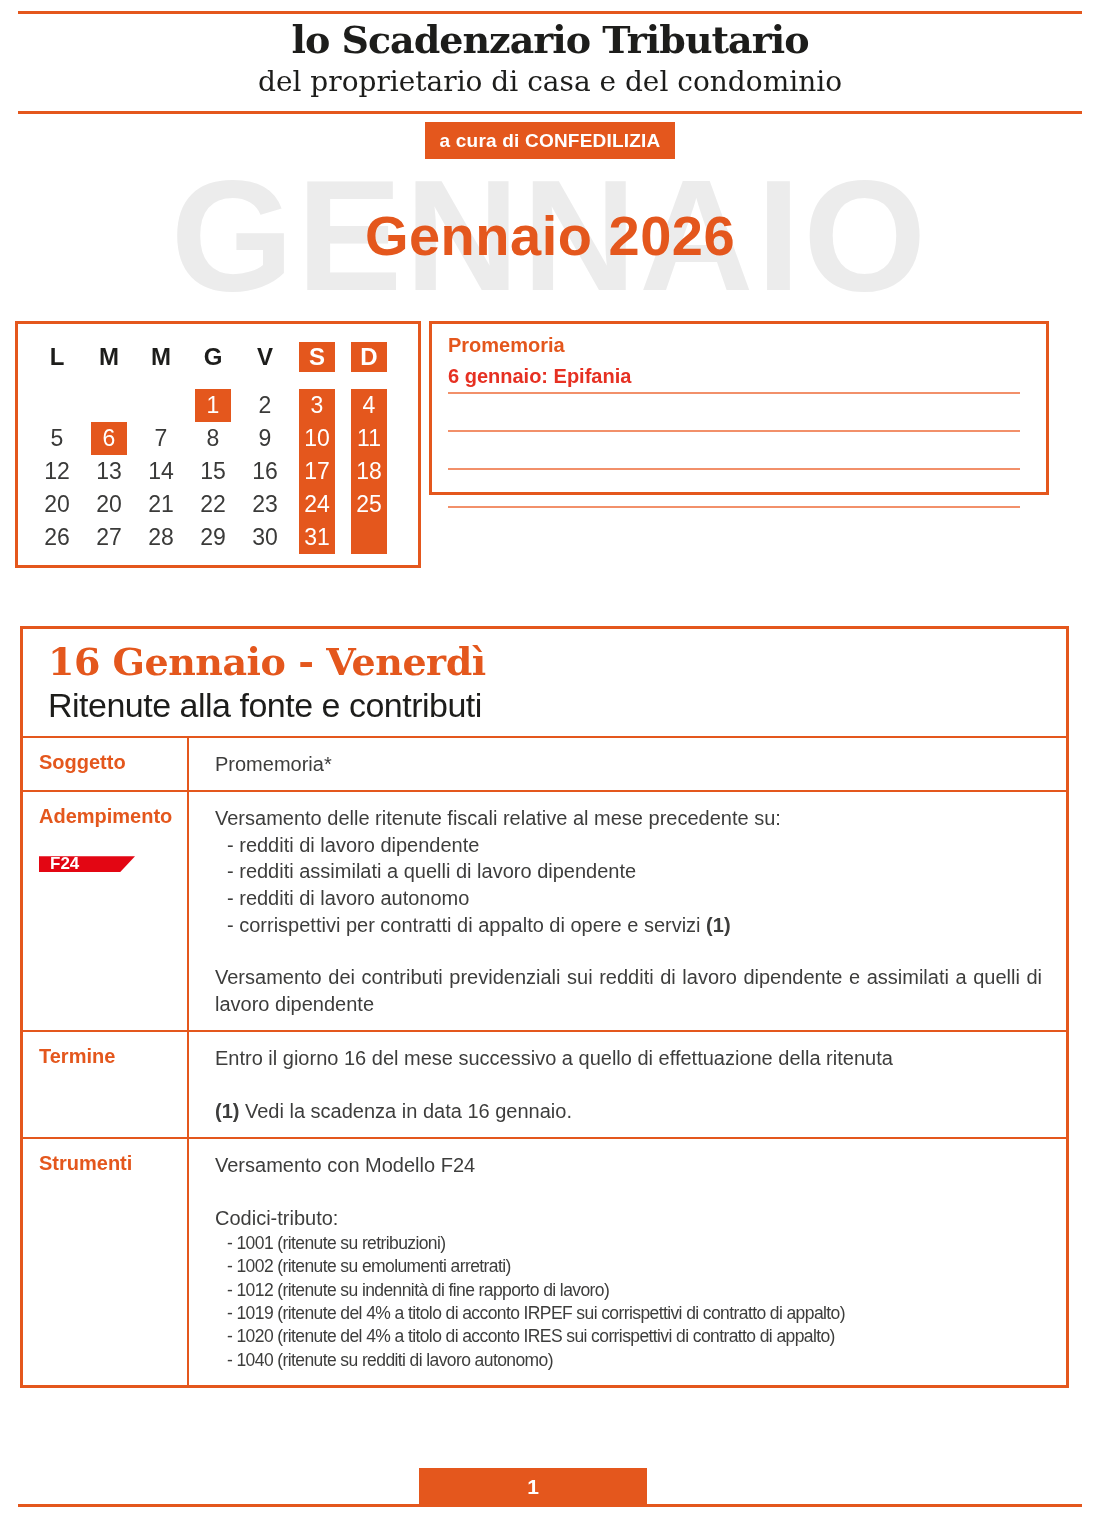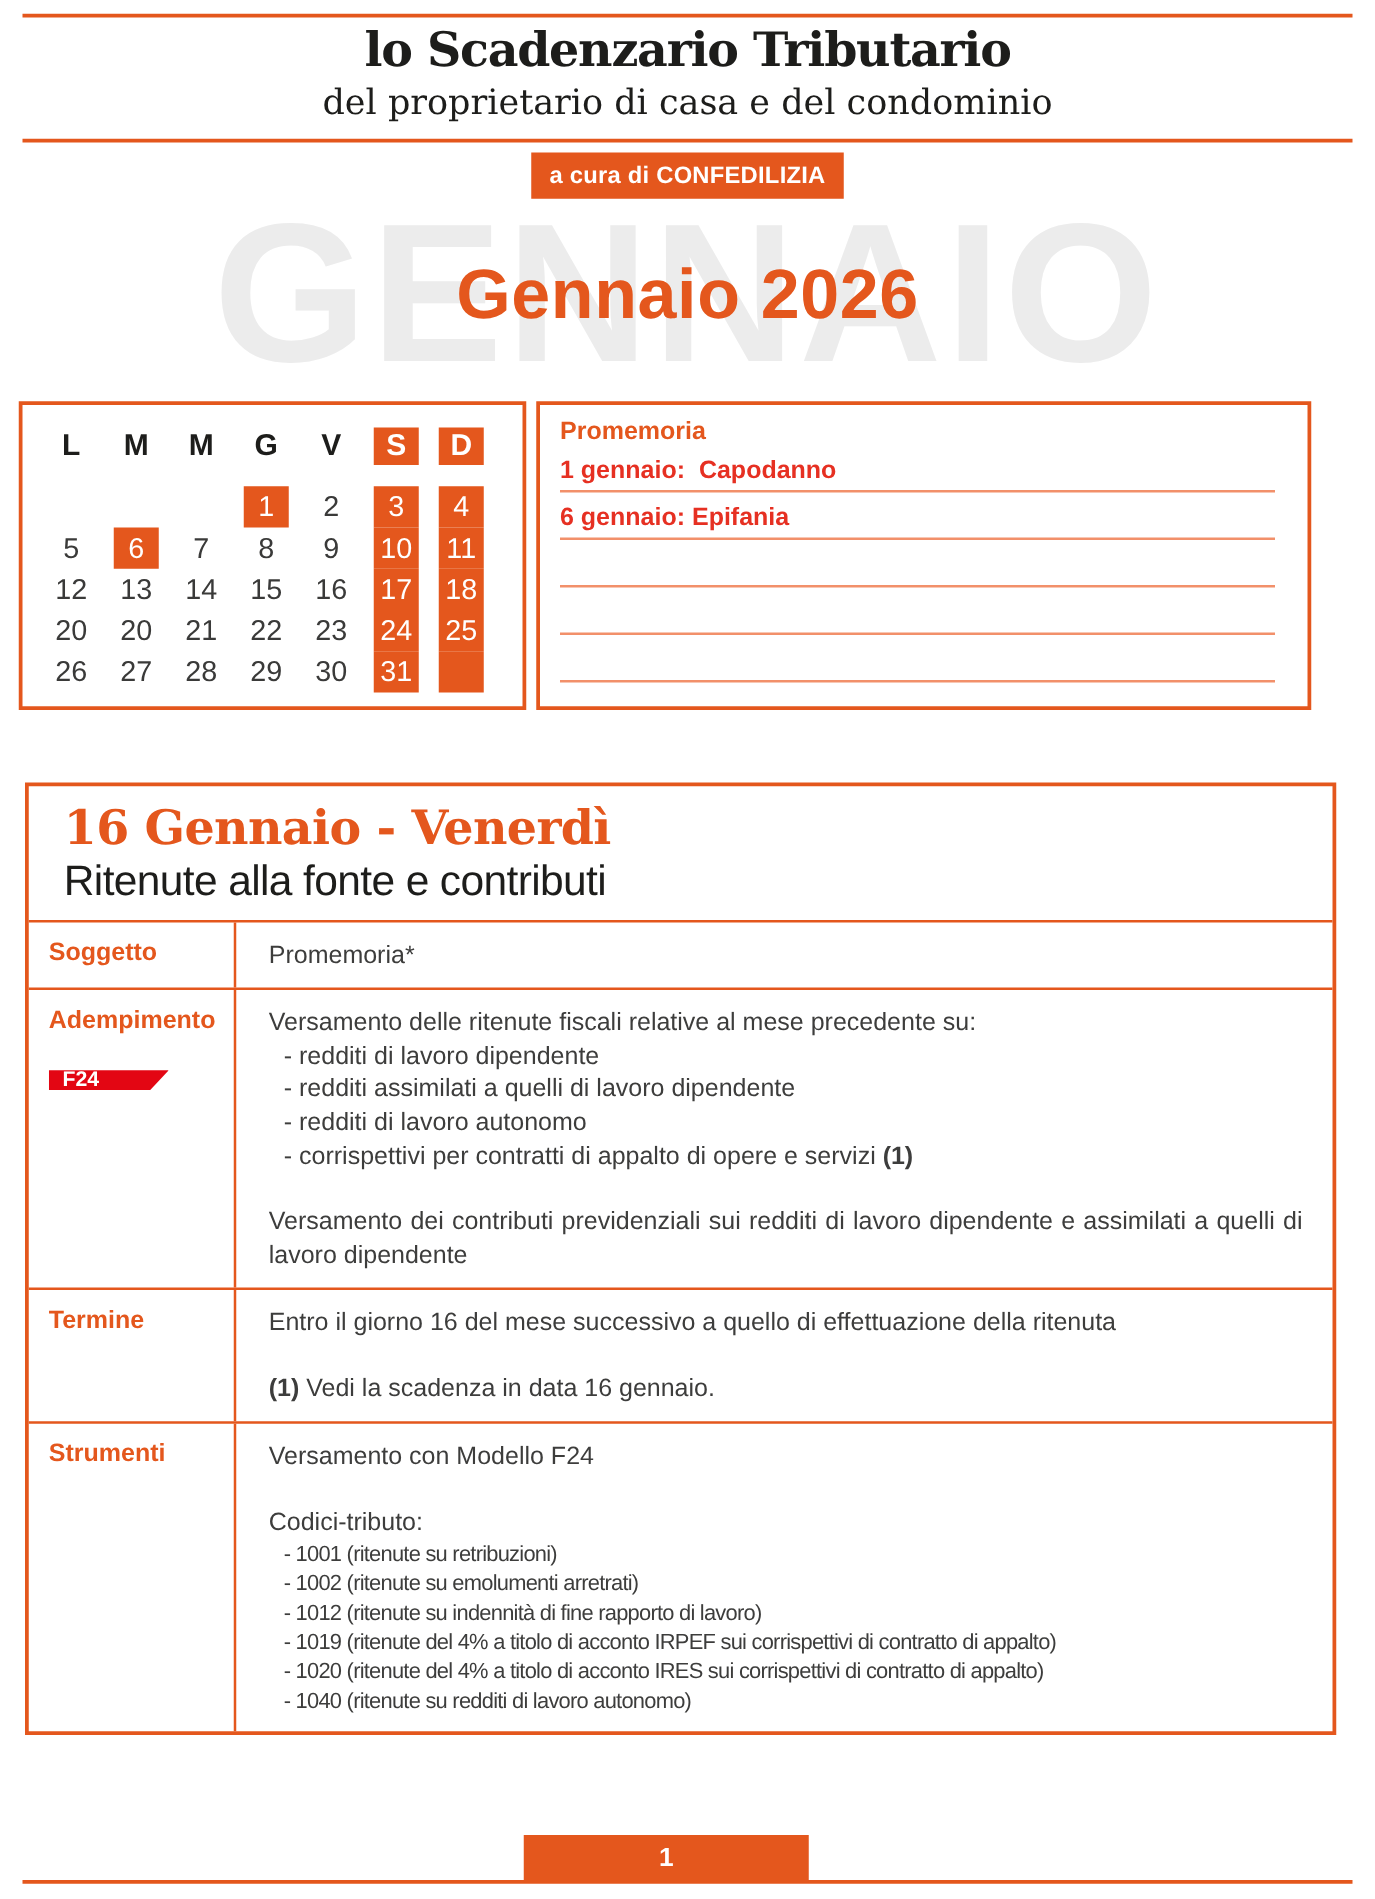--- a/index.html
+++ b/index.html
@@ -51,26 +51,26 @@
     height:30px;display:flex;align-items:center;justify-content:center;
     font-weight:bold;font-size:24px;color:var(--ink);
   }
   .cal-h.wk{background:var(--orange);color:#fff;}
   .cal-spacer{grid-column:1/-1;height:17px;}
   .cal-c{
     height:33px;display:flex;align-items:center;justify-content:center;
     font-size:23px;color:#3a3a39;
   }
   .cal-c.band,.cal-c.hl{background:var(--orange);color:#fff;}
-  .promo-box{flex:1;height:247px;border:3px solid var(--orange);padding:10px 26px 0 16px;}
+  .promo-box{flex:1;height:174px;border:3px solid var(--orange);padding:10px 26px 0 16px;}
   .promo-title{color:var(--orange);font-weight:bold;font-size:20px;height:22px;}
   .promo-line{height:38px;border-bottom:2px solid var(--orange-soft);display:flex;align-items:flex-end;}
   .promo-text{color:var(--red-text);font-weight:bold;font-size:20px;padding-bottom:4px;}
   .main-box{margin:58px 31px 0 20px;border:3px solid var(--orange);}
-  .main-head{padding:12px 20px 11px 0;margin-left:28px;}
+  .main-head{padding:12px 20px 11px 25px;}
   .mh-date{
     font-family:"DejaVu Serif",serif;font-weight:bold;font-size:38px;
     color:var(--orange);letter-spacing:-.5px;line-height:1.1;
   }
   .mh-sub{font-weight:normal;font-size:34px;color:var(--ink);margin-top:3px;letter-spacing:-.5px;}
   .drow{display:grid;grid-template-columns:166px 1fr;border-top:2px solid var(--orange);}
   .dlabel{
     border-right:2px solid var(--orange);padding:13px 8px 13px 16px;
     color:var(--orange);font-weight:bold;font-size:20px;
   }
@@ -164,23 +164,20 @@
         <div class="cal-c">29</div>
         <div class="cal-c">30</div>
         <div class="cal-c band">31</div>
         <div class="cal-c band"></div>
       </div>
     </div>
 
     <div class="promo-box">
       <div class="promo-title">Promemoria</div>
       <div>
-          <div class="promo-line">
-          <span class="promo-text">1 gennaio:&nbsp; Capodanno</span>
-        </div>
           <div class="promo-line">
           <span class="promo-text">6 gennaio: Epifania</span>
         </div>
           <div class="promo-line">
           <span class="promo-text"></span>
         </div>
           <div class="promo-line">
           <span class="promo-text"></span>
         </div>
           <div class="promo-line">

